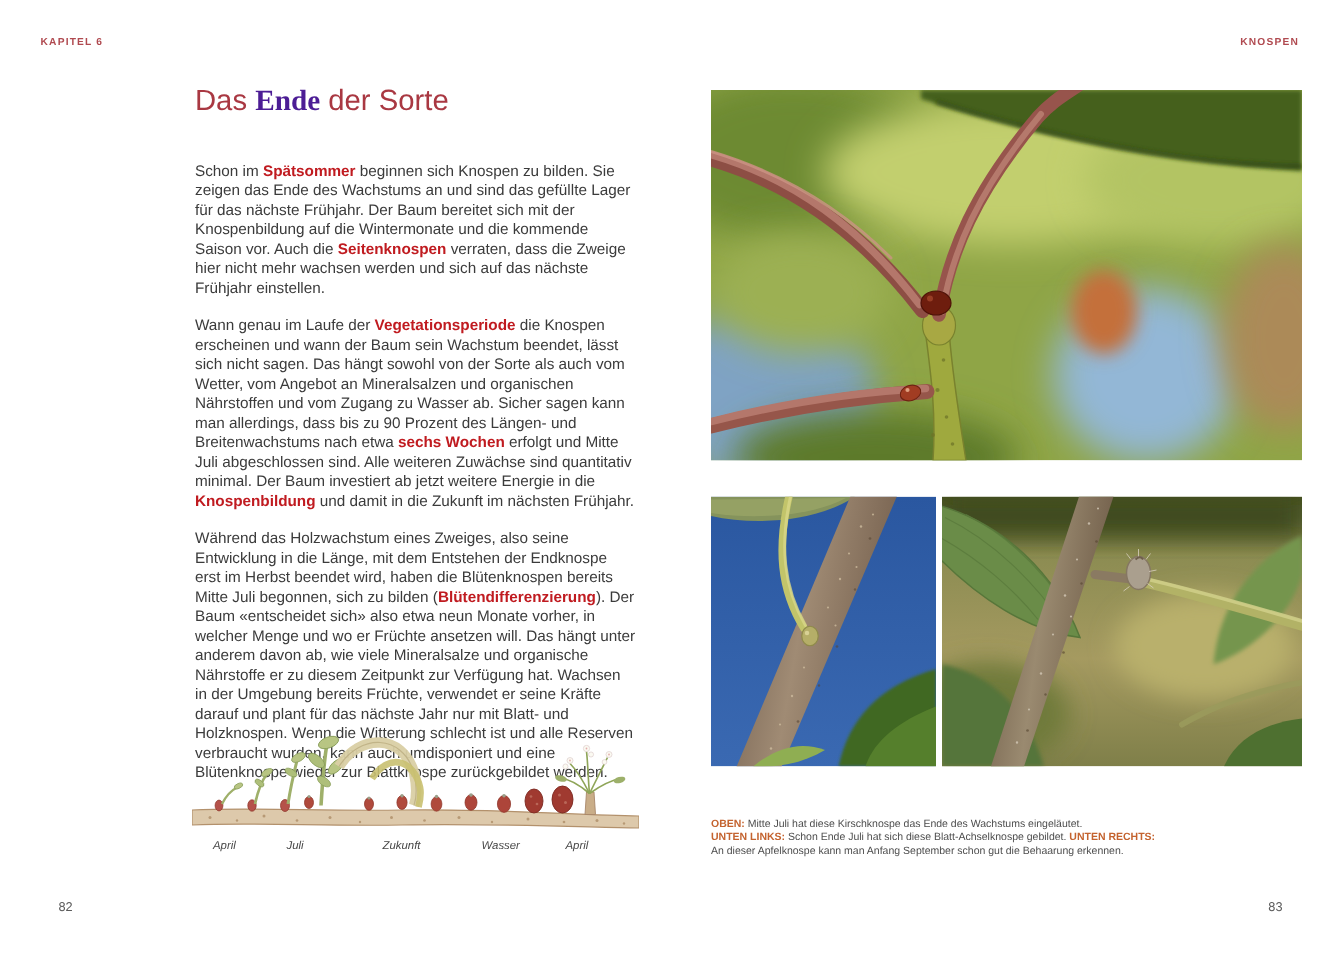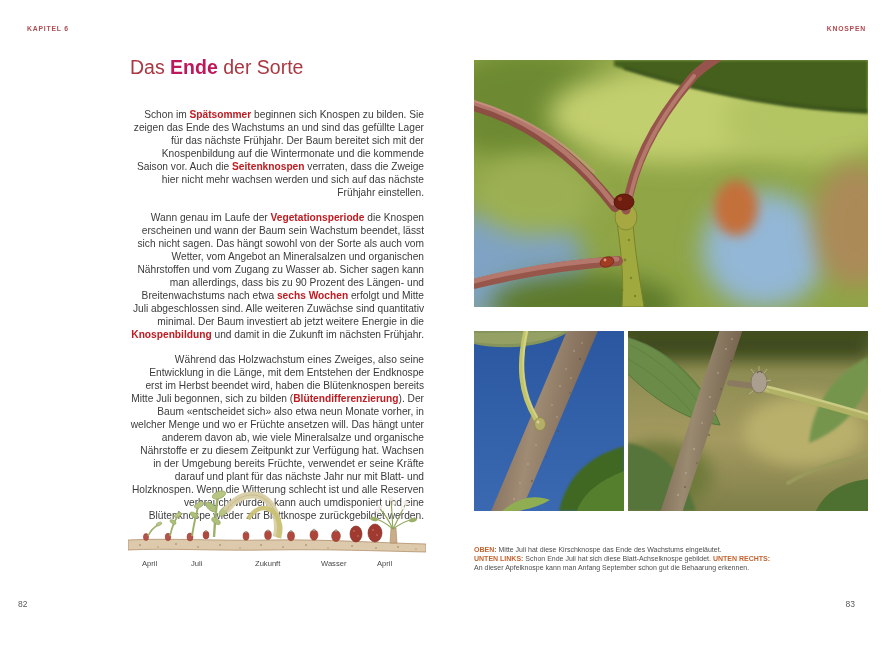--- a/index.html
+++ b/index.html
@@ -6,35 +6,35 @@
   html,body { width:893px; height:648px; background:#ffffff; overflow:hidden;
     font-family:"Liberation Sans", sans-serif; }
   .spread { position:relative; width:893px; height:648px; background:#fff; }
 
   .running-head { position:absolute; top:25px; font-size:6.8px; font-weight:bold;
     letter-spacing:0.8px; color:#b04a50; }
   .running-head.left { left:27px; }
   .running-head.right { right:27px; }
 
   .page-number { position:absolute; top:599px; font-size:8.5px; color:#5a5a5a; }
-  .page-number.left { left:18px; }
+  .page-number.left { left:39px; }
   .page-number.right { right:38px; }
 
   .chapter-title { position:absolute; left:130px; top:56px; width:300px;
     font-size:19.5px; color:#a93842; font-weight:normal; }
-  .chapter-title .seg-bold { font-weight:bold; color:#be185d; }
+  .chapter-title .seg-bold { font-weight:bold; color:#4c1d95;font-family:Liberation Serif, serif; }
 
   .body-copy { position:absolute; left:130px; top:108px; width:294px;
     font-size:10.2px; line-height:13px; color:#3b3b3b; }
-  .body-copy p { margin-bottom:12px;text-align:right; }
+  .body-copy p { margin-bottom:12px; }
   .seg-highlight { color:#c01b20; font-weight:bold; }
 
   .timeline { position:absolute; left:128px; top:487px; width:300px; height:90px; }
   .timeline svg { display:block; }
-  .month-label { position:absolute; top:72px; font-size:7.6px; color:#474747; }
+  .month-label { position:absolute; top:72px; font-size:7.6px; color:#474747;font-style:italic; }
 
   .photo { position:absolute; overflow:hidden; }
   .photo svg { display:block; width:100%; height:100%; }
   .photo-top    { left:474px; top:60px;  width:394px; height:247px; }
   .photo-bottom-left  { left:474px; top:331px; width:150px; height:180px; }
   .photo-bottom-right { left:628px; top:331px; width:240px; height:180px; }
 
   .captions { position:absolute; left:474px; top:545px; width:396px;
     font-size:7px; line-height:9.2px; color:#4d4d4d; }
   .seg-label { color:#c4632f; font-weight:bold; }

